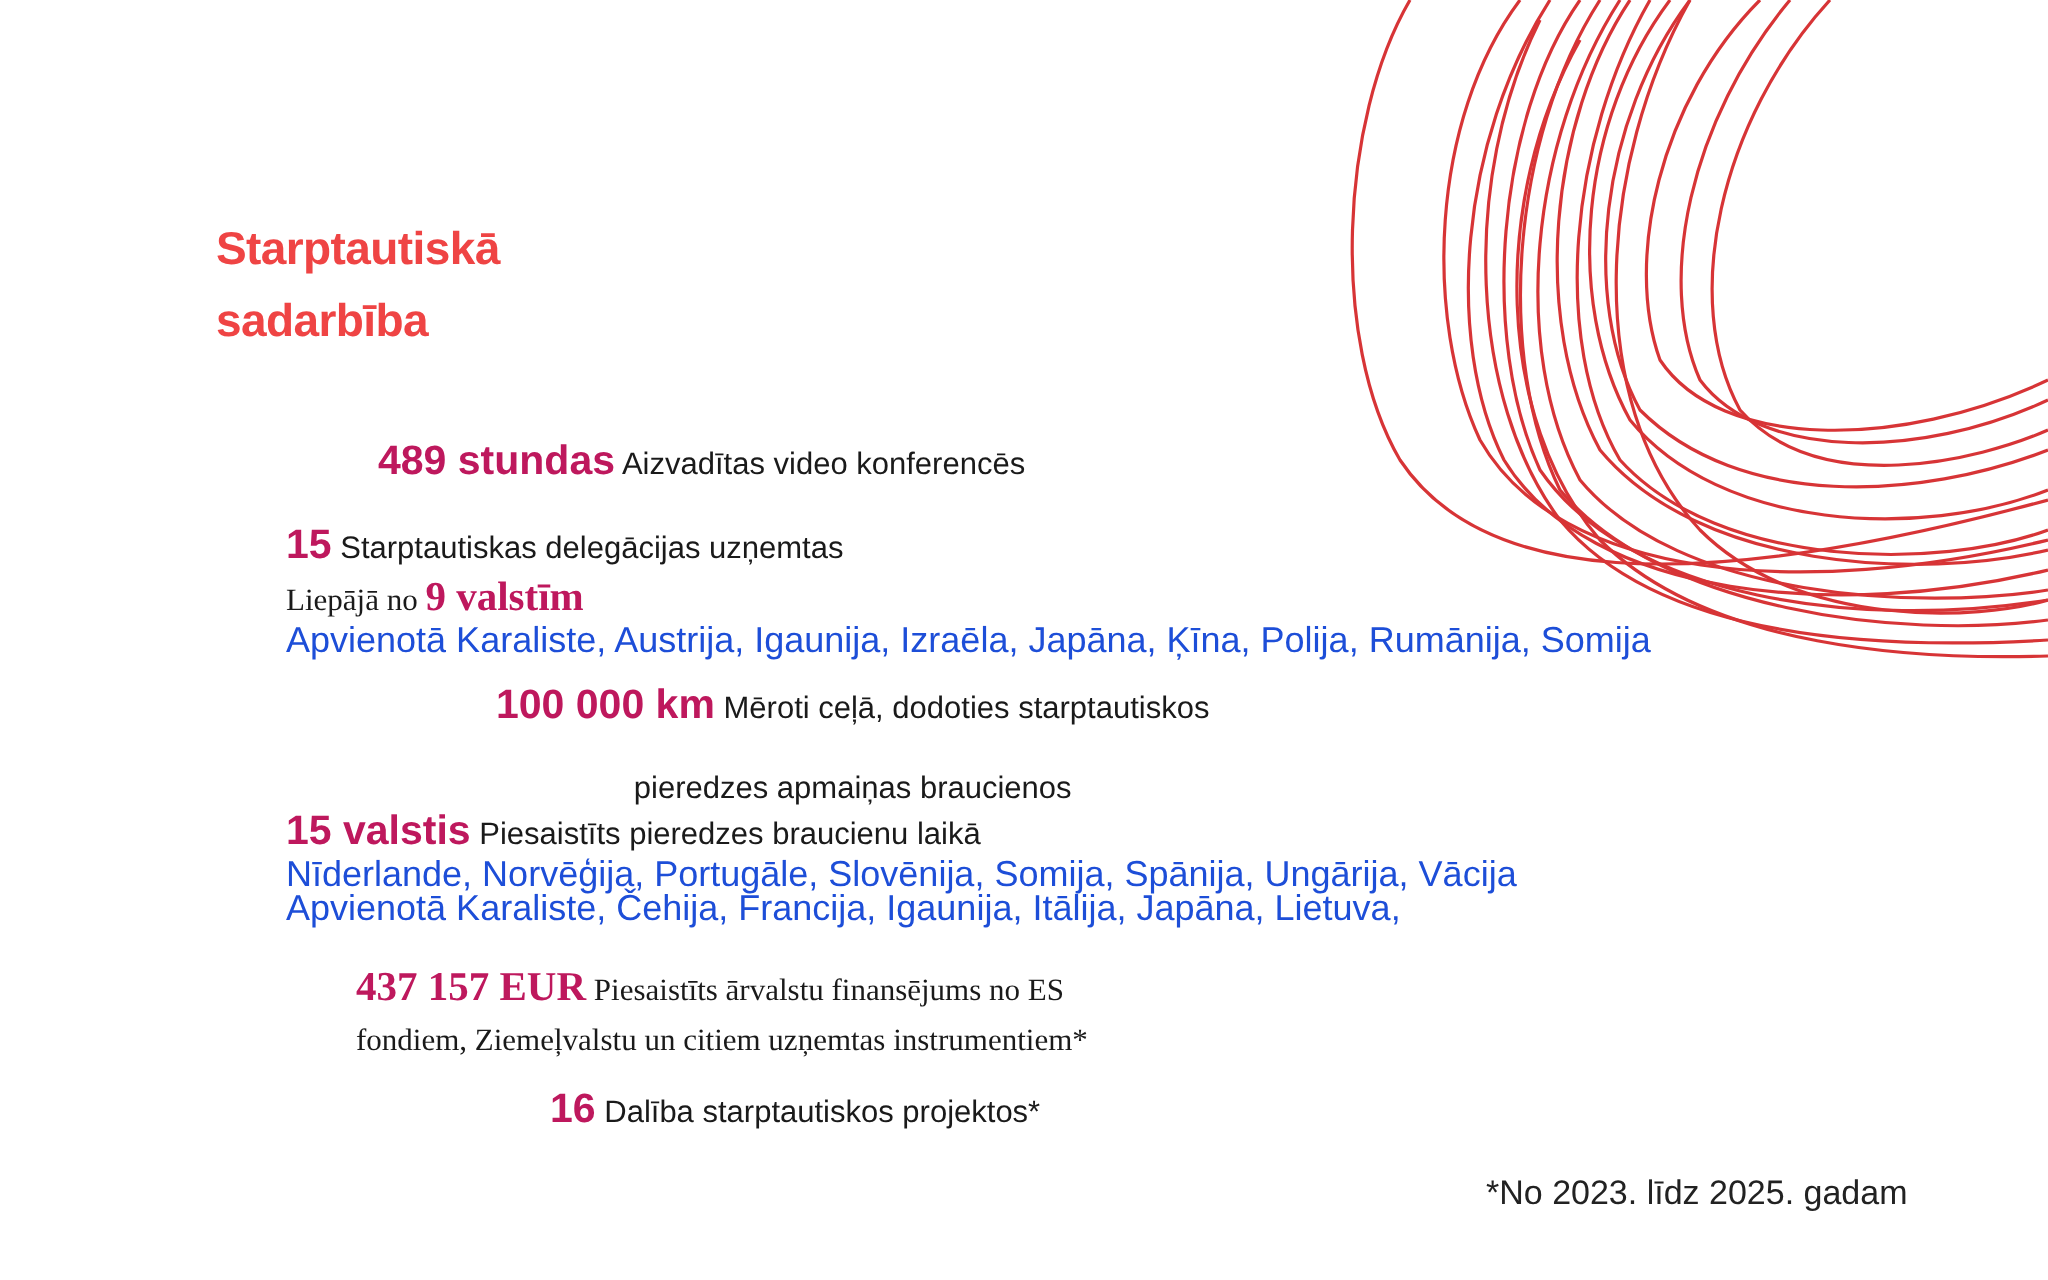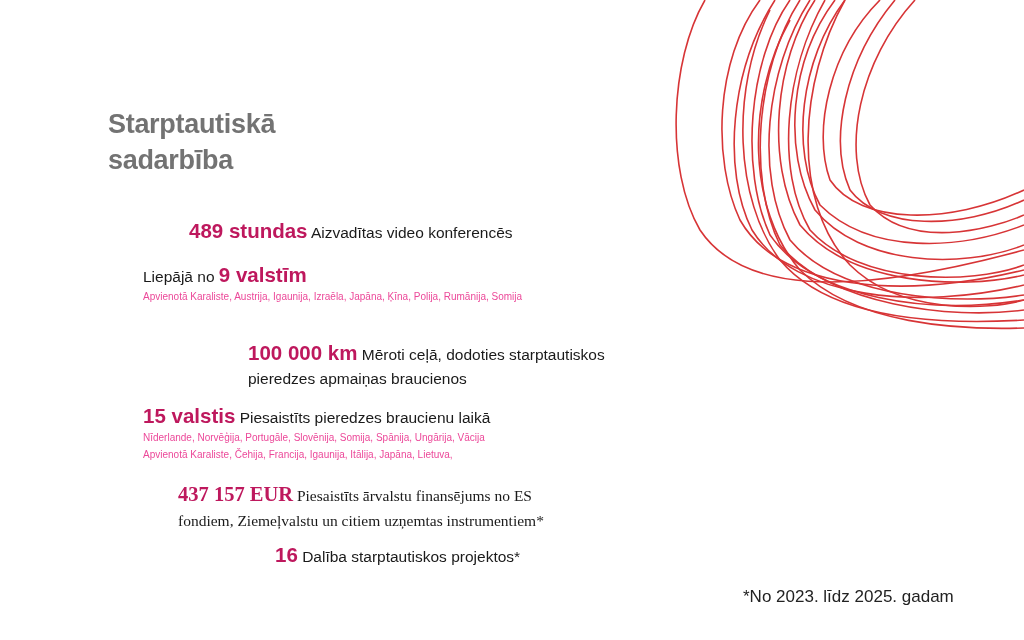--- a/index.html
+++ b/index.html
@@ -1,21 +1,21 @@
 <!DOCTYPE html>
 <html><head>
 <meta charset="utf-8">
 <style>
   html, body { margin:0; padding:0; }
   body { width:1024px; height:640px; background:#ffffff; position:relative; overflow:hidden;
          font-family:"Liberation Sans", "DejaVu Sans", sans-serif; color:#1a1a1a; }
-  .title { position:absolute; left:108px; top:106px; font-size:27px; font-weight:bold; line-height:36px; color:#737373; letter-spacing:-0.3px; }
+  .title { position:absolute; left:108px; top:106px; font-size:23px; font-weight:bold; line-height:36px; color:#ef4444; letter-spacing:-0.3px; }
   .stat { position:absolute; font-size:15.5px; line-height:22px; color:#1a1a1a; white-space:nowrap; }
   .big { color:#be185d; font-weight:bold; font-size:20.5px; }
-  .small { font-size:10px; line-height:17px; color:#ec4899; }
+  .small { font-size:18px; line-height:17px; color:#1d4ed8; }
   .footnote { position:absolute; left:743px; top:587px; font-size:17px; color:#222; }
   svg.swirl { position:absolute; left:0; top:0; }
 </style>
 </head>
 <body>
 
 <svg class="swirl" width="1024" height="640" viewBox="0 0 1024 640">
   <g fill="none" stroke="#d52a2c" stroke-width="1.6" opacity="0.95">
     <path d="M705 0 C670 60 665 170 700 230 C740 290 840 300 1024 250"></path>
     <path d="M760 0 C715 60 712 160 740 220 C780 290 900 300 1024 270"></path>
@@ -40,29 +40,31 @@
   <div>Starptautiskā</div>
   <div>sadarbība</div>
 </div>
 
 <div class="stat" style="left:189px; top:220px;">
   <span class="big">489 stundas</span>
   <span>Aizvadītas video konferencēs</span>
 </div>
 
 <div class="stat" style="left:143px; top:262px;">
-  <div style="margin-top:2px;"><span>Liepājā no</span>
+  <div><span class="big">15</span>
+    <span>Starptautiskas delegācijas uzņemtas</span></div>
+  <div style="margin-top:2px;font-family:Liberation Serif, serif;"><span>Liepājā no</span>
     <span class="big">9 valstīm</span></div>
   <div class="small">Apvienotā Karaliste, Austrija, Igaunija, Izraēla, Japāna, Ķīna, Polija, Rumānija, Somija</div>
 </div>
 
 <div class="stat" style="left:248px; top:342px;">
   <div><span class="big">100 000 km</span>
     <span>Mēroti ceļā, dodoties starptautiskos</span></div>
-  <div style="margin-top:2px;">pieredzes apmaiņas braucienos</div>
+  <div style="margin-top:18px;text-align:center;">pieredzes apmaiņas braucienos</div>
 </div>
 
 <div class="stat" style="left:143px; top:405px;">
   <div><span class="big">15 valstis</span>
     <span>Piesaistīts pieredzes braucienu laikā</span></div>
   <div class="small">Nīderlande, Norvēģija, Portugāle, Slovēnija, Somija, Spānija, Ungārija, Vācija</div>
   <div class="small">Apvienotā Karaliste, Čehija, Francija, Igaunija, Itālija, Japāna, Lietuva,</div>
 </div>
 
 <div class="stat" style="left:178px; top:483px;font-family:Liberation Serif, serif;">

